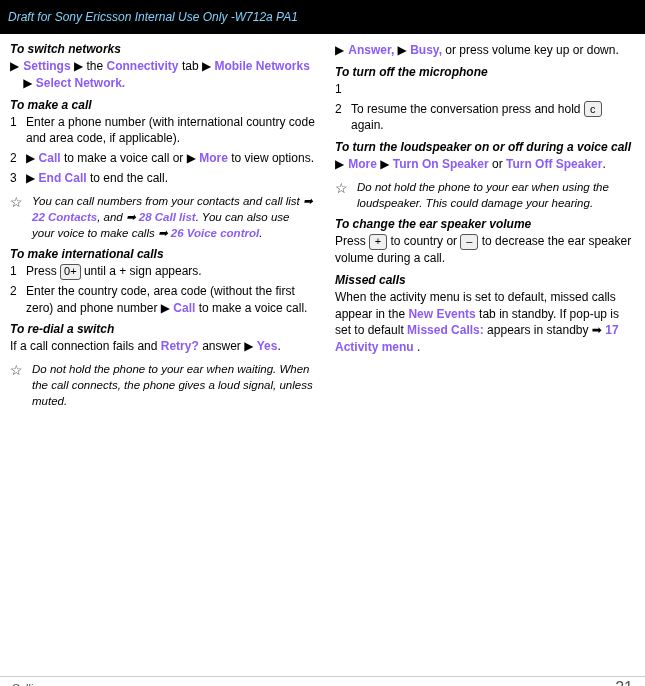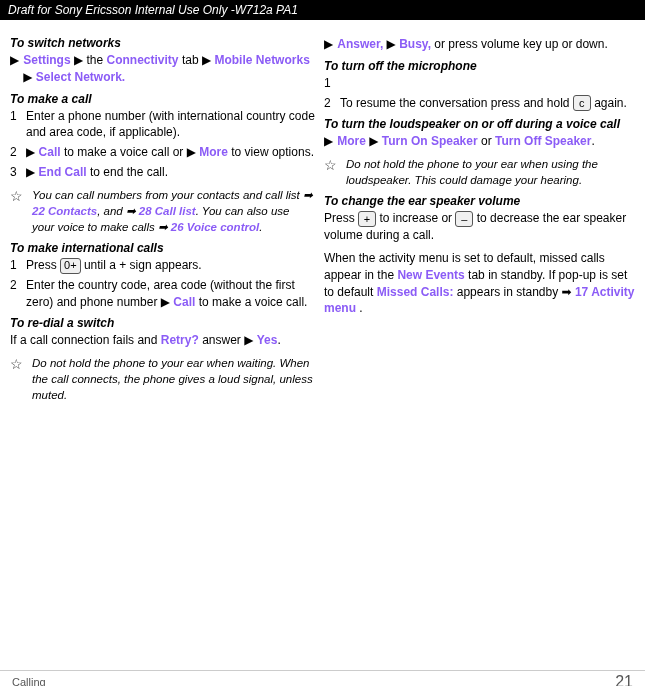--- a/index.html
+++ b/index.html
@@ -7,32 +7,31 @@
       width: 645px;
       height: 686px;
       font-family: Arial, Helvetica, sans-serif;
       font-size: 12px;
       background: #fff;
       color: #000;
       overflow: hidden;
     }
     .header {
       background: #000;
-      color: #ffffff;
-      font-size: 12px;
-      padding: 3px 8px;
+      color: #7dd3fc;
+      font-size: 12px;
+      padding: 10px 8px;
       font-style: italic;
     }
     .content {
       display: flex;
       padding: 8px 10px;
-      gap: 9px;
+      gap: 20px;
       height: calc(686px - 22px - 22px);
       overflow: hidden;
-      margin-top: 8px;
     }
     .left-col {
       width: 305px;
       flex-shrink: 0;
     }
     .right-col {
       flex: 1;
     }
     .footer {
       display: flex;
@@ -271,28 +270,29 @@
       <span class="tip-icon">☆</span>
       <span class="tip-text">Do not hold the phone to your ear when using the loudspeaker. This could damage your hearing.</span>
     </div>
 
     <div class="section">
       <h3>To change the ear speaker volume</h3>
       <p>
         <span>Press</span>
         <span class="kbd">+</span>
         <span> </span>
-        <span>to increase or</span>
+        <span>to country or</span>
         <span class="kbd">–</span>
         <span> </span>
         <span>to decrease the ear speaker volume during a call.</span>
       </p>
     </div>
 
     <div class="section">
+      <h3>Missed calls</h3>
       <p>
         <span>When the activity menu is set to default, missed calls appear in the</span>
         <span class="green-link"> New Events</span>
         <span> </span>
         <span>tab in standby. If pop-up is set to default</span>
         <span class="green-link"> Missed Calls:</span>
         <span> appears in standby ➡ </span>
         <span class="green-link">17 Activity menu</span>
         <span>.</span>
       </p>

